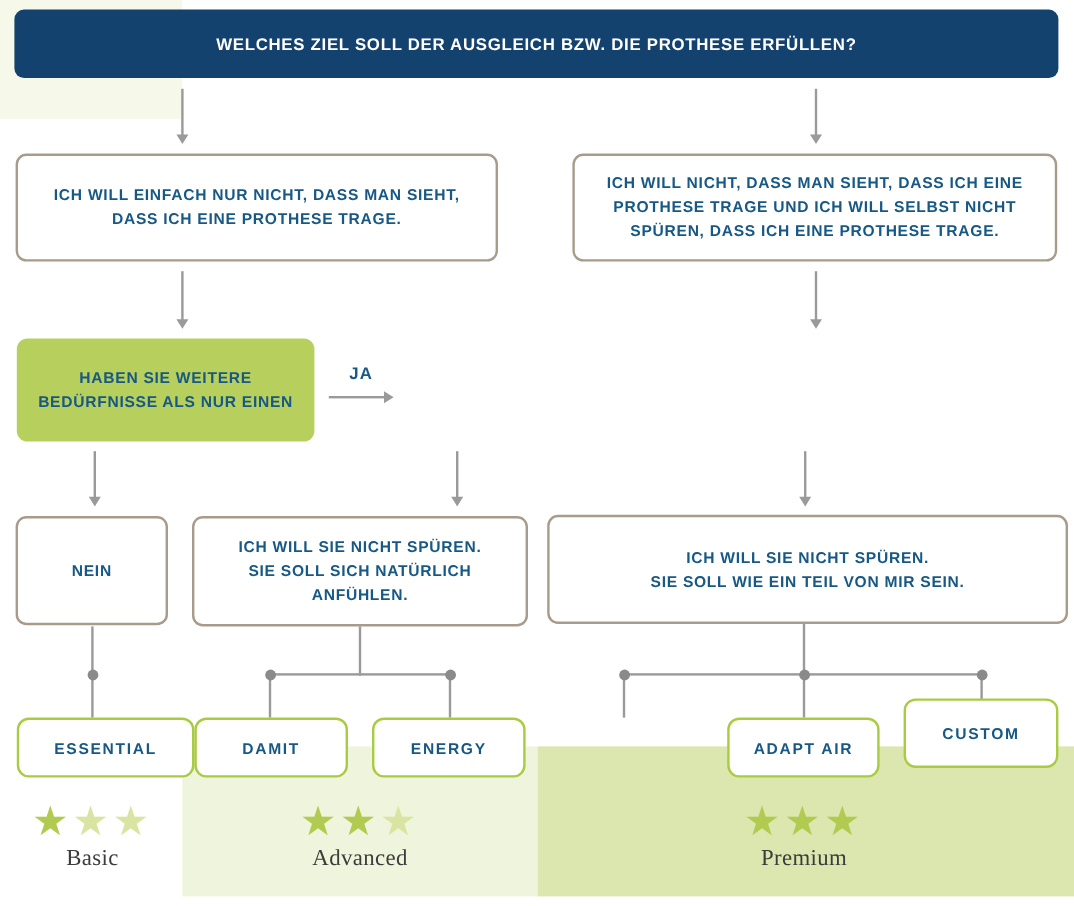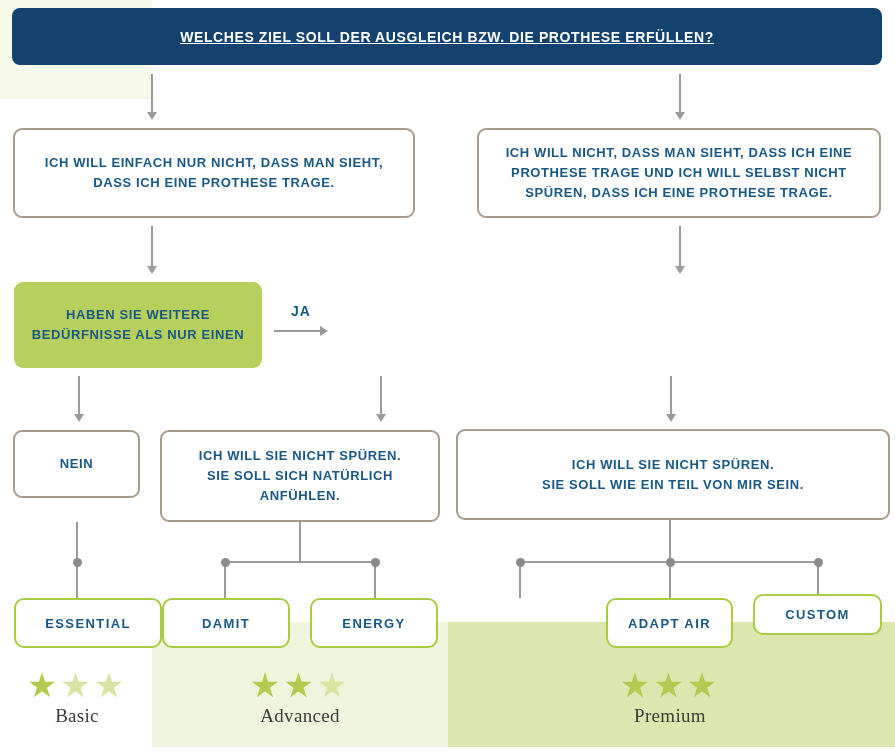--- a/index.html
+++ b/index.html
@@ -9,21 +9,21 @@
   }
   
   .band{position:absolute;}
   .band-basic{left:0;top:648;width:152px;height:99px;background:#f6f8ea;}
   .band-advanced{left:152px;top:622px;width:296px;height:125px;background:#eff4dc;}
   .band-premium{left:448px;top:622px;width:447px;height:125px;background:#dce7b0;}
   
   .header{
     position:absolute;left:12px;top:8px;width:870px;height:57px;
     background:#14426e;border-radius:8px;display:flex;align-items:center;justify-content:center;
-    color:#ffffff;font-weight:bold;font-size:14px;letter-spacing:0.6px;text-decoration:underline;
+    color:#ffffff;font-weight:bold;font-size:14px;letter-spacing:0.6px;
   }
   
   .box{
     position:absolute;box-sizing:border-box;display:flex;flex-direction:column;
     justify-content:center;align-items:center;text-align:center;
     font-weight:bold;color:#175885;font-size:13px;letter-spacing:0.6px;
   }
   .box .ln{display:block;line-height:20px;}
   .outline{background:#ffffff;border:2px solid #a89b8b;border-radius:9px;}
   .greenbox{background:#b6cf5d;border-radius:9px;}
@@ -83,21 +83,21 @@
     <span class="ln">HABEN SIE WEITERE</span>
     <span class="ln">BEDÜRFNISSE ALS NUR EINEN</span>
   </div>
   <div class="ja">JA</div>
   <div class="harrow" style="left:274px;top:325px;width:54px"></div>
 
   <div class="varrow" style="left:73px;top:376px;height:46px"></div>
   <div class="varrow" style="left:375px;top:376px;height:46px"></div>
   <div class="varrow" style="left:665px;top:376px;height:46px"></div>
 
-  <div class="box outline" style="left:13px;top:430px;width:127px;height:68px">
+  <div class="box outline" style="left:13px;top:430px;width:127px;height:91px">
     <span class="ln">NEIN</span>
   </div>
   <div class="box outline" style="left:160px;top:430px;width:280px;height:92px">
     <span class="ln">ICH WILL SIE NICHT SPÜREN.</span>
     <span class="ln">SIE SOLL SICH NATÜRLICH</span>
     <span class="ln">ANFÜHLEN.</span>
   </div>
   <div class="box outline" style="left:456px;top:429px;width:434px;height:91px">
     <span class="ln">ICH WILL SIE NICHT SPÜREN.</span>
     <span class="ln">SIE SOLL WIE EIN TEIL VON MIR SEIN.</span>
@@ -127,21 +127,21 @@
   </div>
   <div class="box product" style="left:162px;top:598px;width:128px;height:50px">
     <span>DAMIT</span>
   </div>
   <div class="box product" style="left:310px;top:598px;width:128px;height:50px">
     <span>ENERGY</span>
   </div>
   <div class="box product" style="left:606px;top:598px;width:127px;height:50px">
     <span>ADAPT AIR</span>
   </div>
-  <div class="box product" style="left:753px;top:594px;width:129px;height:41px">
+  <div class="box product" style="left:753px;top:582px;width:129px;height:58px">
     <span>CUSTOM</span>
   </div>
 
   <div class="tier" style="left:-3px;top:668px">
     <div class="stars"><span class="star on">★</span><span class="star off">★</span><span class="star off">★</span></div>
     <div class="tier-label">Basic</div>
   </div>
   <div class="tier" style="left:220px;top:668px">
     <div class="stars"><span class="star on">★</span><span class="star on">★</span><span class="star off">★</span></div>
     <div class="tier-label">Advanced</div>

